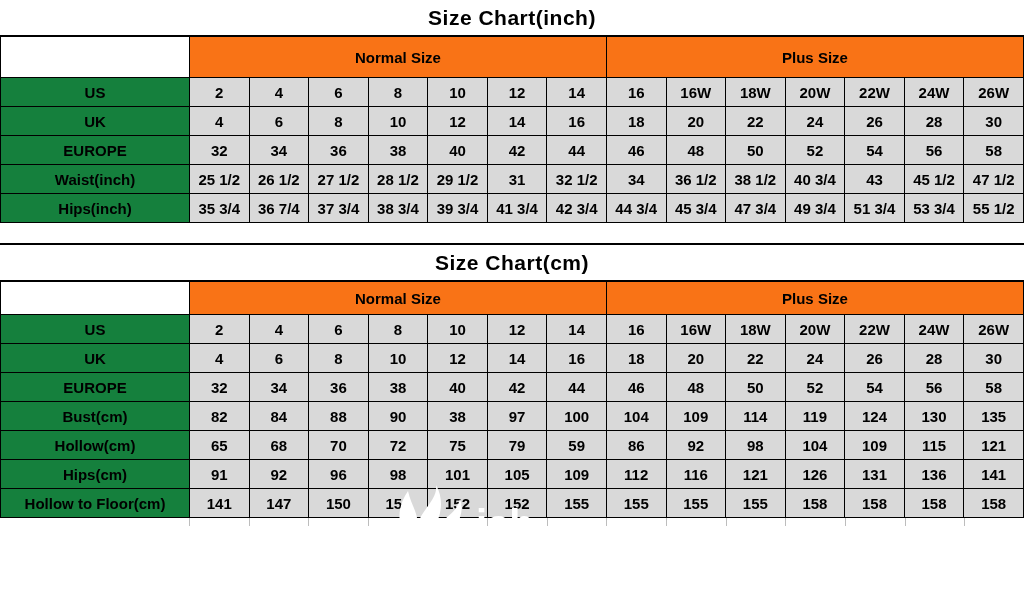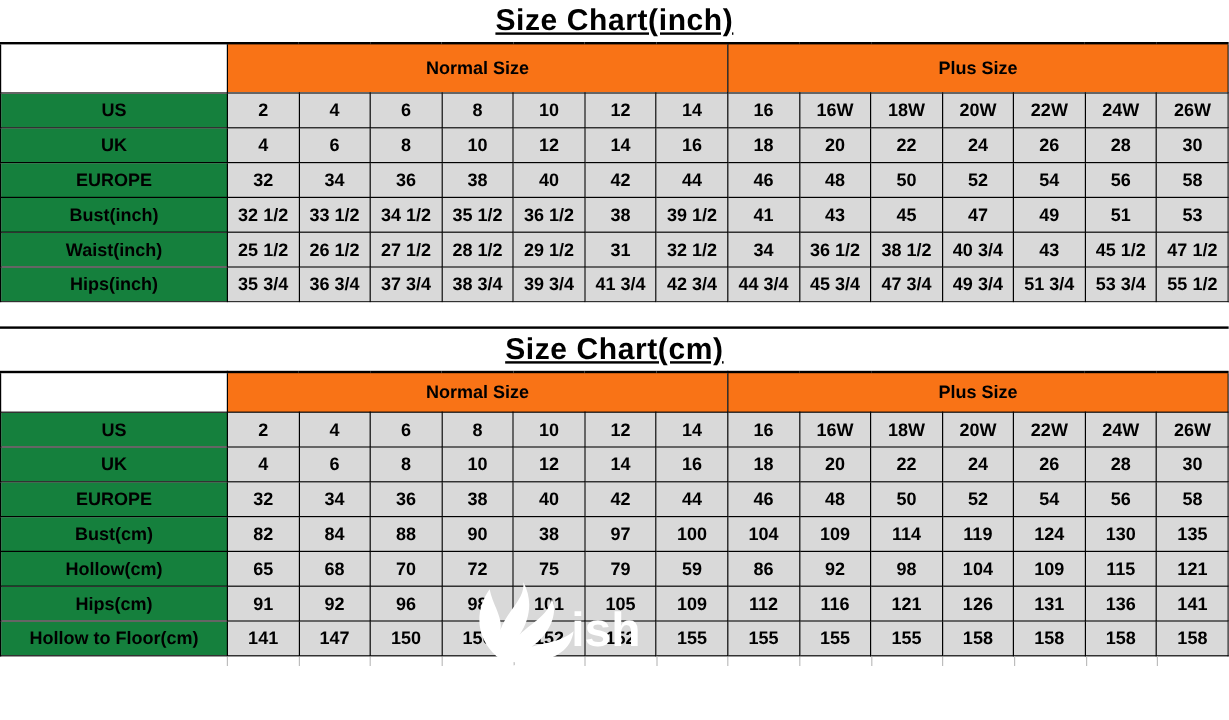--- a/index.html
+++ b/index.html
@@ -3,21 +3,21 @@
 <meta charset="utf-8">
 <style>
   html,body{margin:0;padding:0;}
   body{
     width:1024px;height:600px;overflow:hidden;background:#fff;
     font-family:"Liberation Sans", sans-serif;color:#000;
     position:relative;
   }
   .chart-title{
     height:35px;display:flex;align-items:center;justify-content:center;
-    font-size:25px;font-weight:bold;letter-spacing:0.5px;text-decoration:underline;
+    font-size:21px;font-weight:bold;letter-spacing:0.5px;
   }
   .chart-title.bordered-top{border-top:2px solid #000;}
   table.size-table{
     width:1024px;table-layout:fixed;border-collapse:collapse;
     border-top:2px solid #000;
   }
   table.size-table col.label-col{width:189px;}
   table.size-table td{
     border:1.5px solid #000;
     text-align:center;vertical-align:middle;
@@ -132,57 +132,40 @@
         <td class="data-cell">44</td>
         <td class="data-cell">46</td>
         <td class="data-cell">48</td>
         <td class="data-cell">50</td>
         <td class="data-cell">52</td>
         <td class="data-cell">54</td>
         <td class="data-cell">56</td>
         <td class="data-cell">58</td>
       </tr>
       <tr>
-        <td class="label-cell">Bust(inch)</td>
-        <td class="data-cell">32 1/2</td>
-        <td class="data-cell">33 1/2</td>
-        <td class="data-cell">34 1/2</td>
-        <td class="data-cell">35 1/2</td>
-        <td class="data-cell">36 1/2</td>
-        <td class="data-cell">38</td>
-        <td class="data-cell">39 1/2</td>
-        <td class="data-cell">41</td>
-        <td class="data-cell">43</td>
-        <td class="data-cell">45</td>
-        <td class="data-cell">47</td>
-        <td class="data-cell">49</td>
-        <td class="data-cell">51</td>
-        <td class="data-cell">53</td>
-      </tr>
-      <tr>
         <td class="label-cell">Waist(inch)</td>
         <td class="data-cell">25 1/2</td>
         <td class="data-cell">26 1/2</td>
         <td class="data-cell">27 1/2</td>
         <td class="data-cell">28 1/2</td>
         <td class="data-cell">29 1/2</td>
         <td class="data-cell">31</td>
         <td class="data-cell">32 1/2</td>
         <td class="data-cell">34</td>
         <td class="data-cell">36 1/2</td>
         <td class="data-cell">38 1/2</td>
         <td class="data-cell">40 3/4</td>
         <td class="data-cell">43</td>
         <td class="data-cell">45 1/2</td>
         <td class="data-cell">47 1/2</td>
       </tr>
       <tr>
         <td class="label-cell">Hips(inch)</td>
         <td class="data-cell">35 3/4</td>
-        <td class="data-cell">36 3/4</td>
+        <td class="data-cell">36 7/4</td>
         <td class="data-cell">37 3/4</td>
         <td class="data-cell">38 3/4</td>
         <td class="data-cell">39 3/4</td>
         <td class="data-cell">41 3/4</td>
         <td class="data-cell">42 3/4</td>
         <td class="data-cell">44 3/4</td>
         <td class="data-cell">45 3/4</td>
         <td class="data-cell">47 3/4</td>
         <td class="data-cell">49 3/4</td>
         <td class="data-cell">51 3/4</td>

